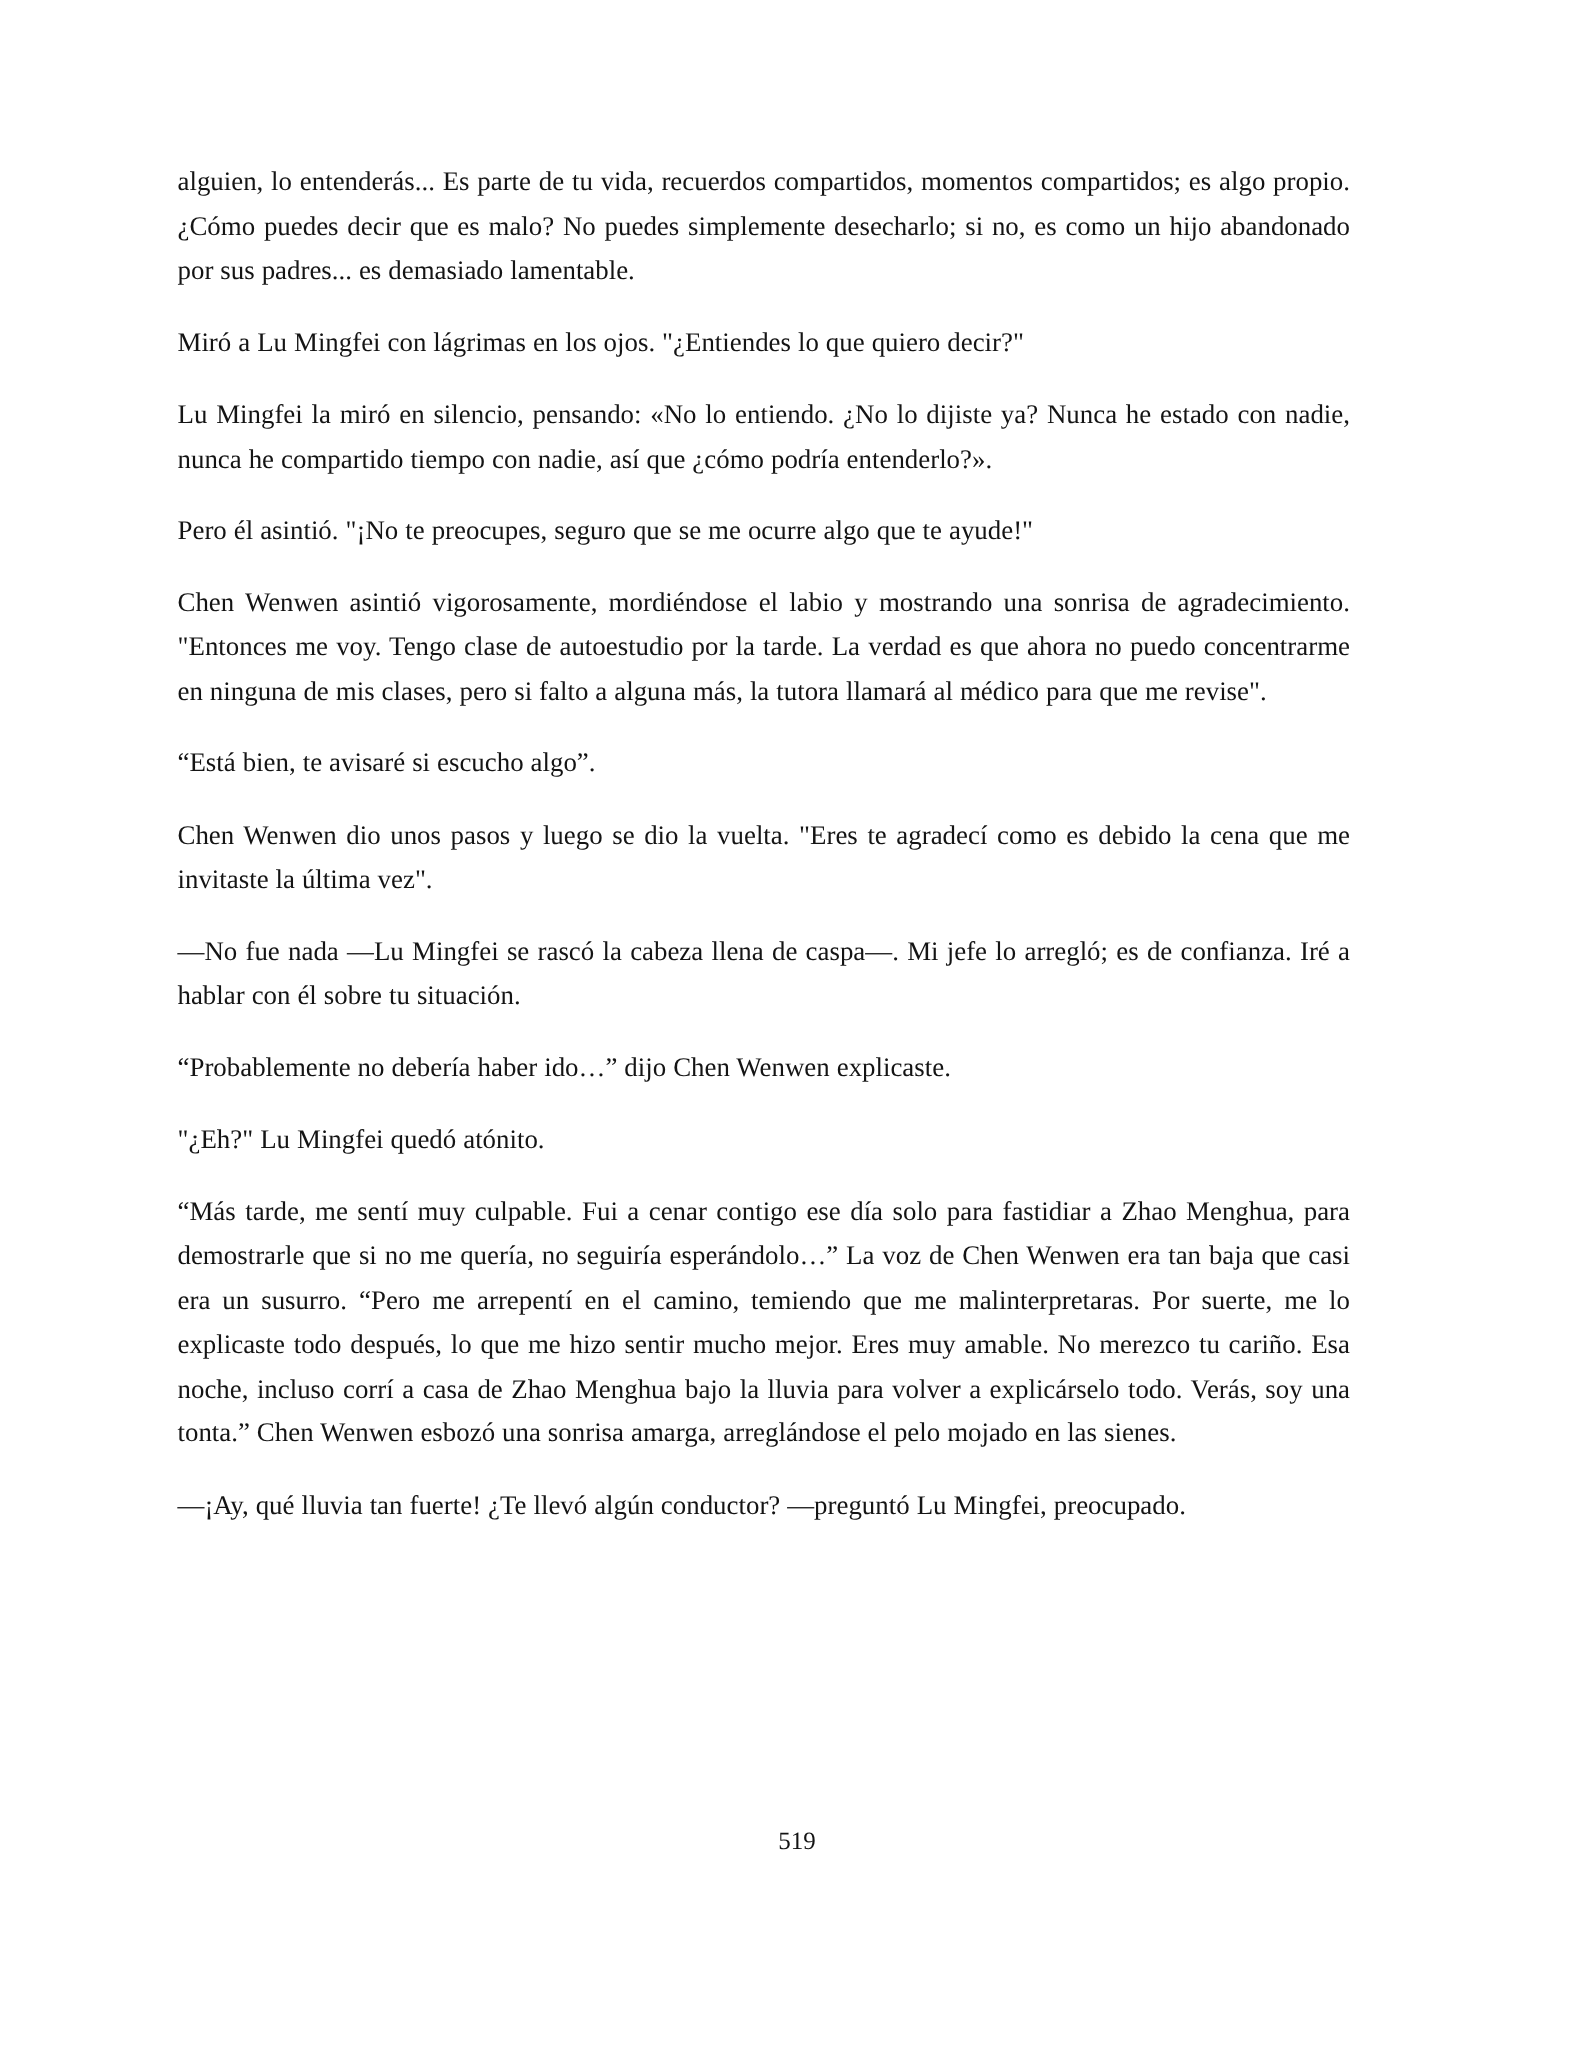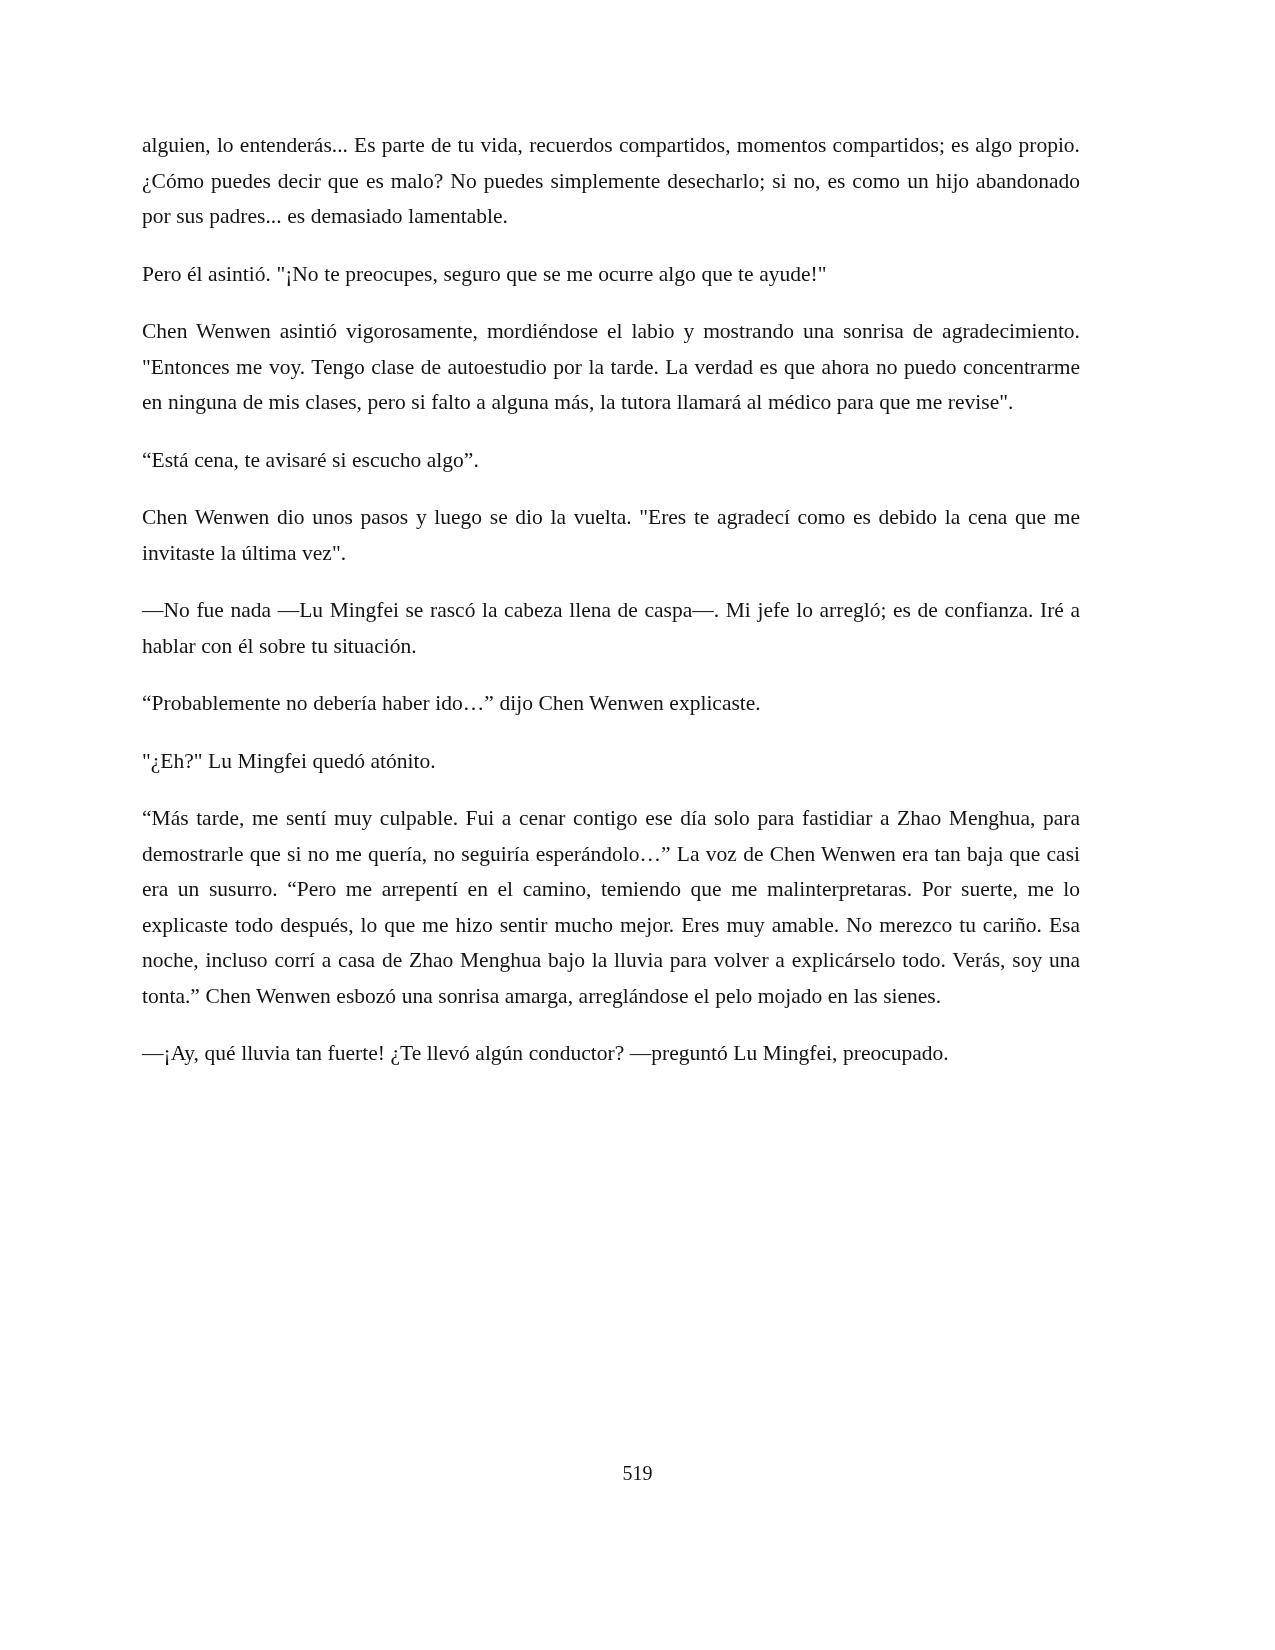--- a/index.html
+++ b/index.html
@@ -49,23 +49,25 @@
     color: #141414;
   }
 </style>
 </head>
 <body>
 
 <div class="page">
 
   <div class="text-column">
     <p class="para">alguien, lo entenderás... Es parte de tu vida, recuerdos compartidos, momentos compartidos; es algo propio. ¿Cómo puedes decir que es malo? No puedes simplemente desecharlo; si no, es como un hijo abandonado por sus padres... es demasiado lamentable.</p>
+    <p class="para">Miró a Lu Mingfei con lágrimas en los ojos. "¿Entiendes lo que quiero decir?"</p>
+    <p class="para">Lu Mingfei la miró en silencio, pensando: «No lo entiendo. ¿No lo dijiste ya? Nunca he estado con nadie, nunca he compartido tiempo con nadie, así que ¿cómo podría entenderlo?».</p>
     <p class="para">Pero él asintió. "¡No te preocupes, seguro que se me ocurre algo que te ayude!"</p>
     <p class="para">Chen Wenwen asintió vigorosamente, mordiéndose el labio y mostrando una sonrisa de agradecimiento. "Entonces me voy. Tengo clase de autoestudio por la tarde. La verdad es que ahora no puedo concentrarme en ninguna de mis clases, pero si falto a alguna más, la tutora llamará al médico para que me revise".</p>
-    <p class="para">“Está cena, te avisaré si escucho algo”.</p>
+    <p class="para">“Está bien, te avisaré si escucho algo”.</p>
     <p class="para">Chen Wenwen dio unos pasos y luego se dio la vuelta. "Eres te agradecí como es debido la cena que me invitaste la última vez".</p>
     <p class="para">—No fue nada —Lu Mingfei se rascó la cabeza llena de caspa—. Mi jefe lo arregló; es de confianza. Iré a hablar con él sobre tu situación.</p>
     <p class="para">“Probablemente no debería haber ido…” dijo Chen Wenwen explicaste.</p>
     <p class="para">"¿Eh?" Lu Mingfei quedó atónito.</p>
     <p class="para">“Más tarde, me sentí muy culpable. Fui a cenar contigo ese día solo para fastidiar a Zhao Menghua, para demostrarle que si no me quería, no seguiría esperándolo…” La voz de Chen Wenwen era tan baja que casi era un susurro. “Pero me arrepentí en el camino, temiendo que me malinterpretaras. Por suerte, me lo explicaste todo después, lo que me hizo sentir mucho mejor. Eres muy amable. No merezco tu cariño. Esa noche, incluso corrí a casa de Zhao Menghua bajo la lluvia para volver a explicárselo todo. Verás, soy una tonta.” Chen Wenwen esbozó una sonrisa amarga, arreglándose el pelo mojado en las sienes.</p>
     <p class="para">—¡Ay, qué lluvia tan fuerte! ¿Te llevó algún conductor? —preguntó Lu Mingfei, preocupado.</p>
   </div>
 
   <div class="page-number">519</div>
 

